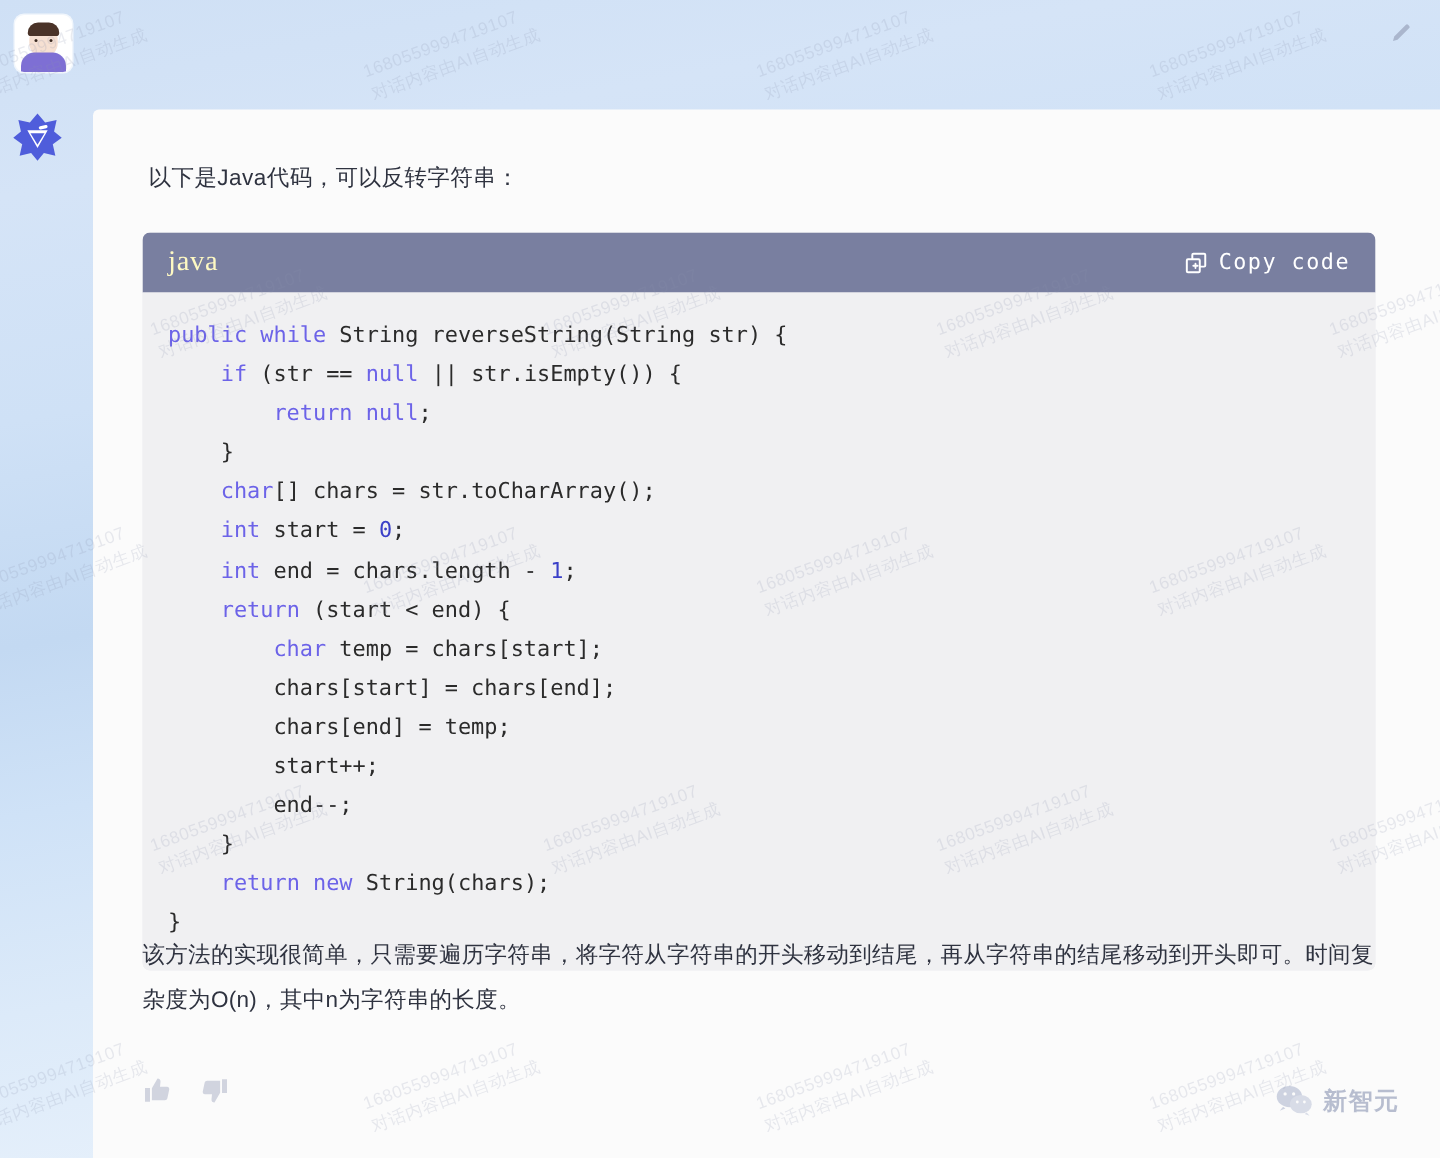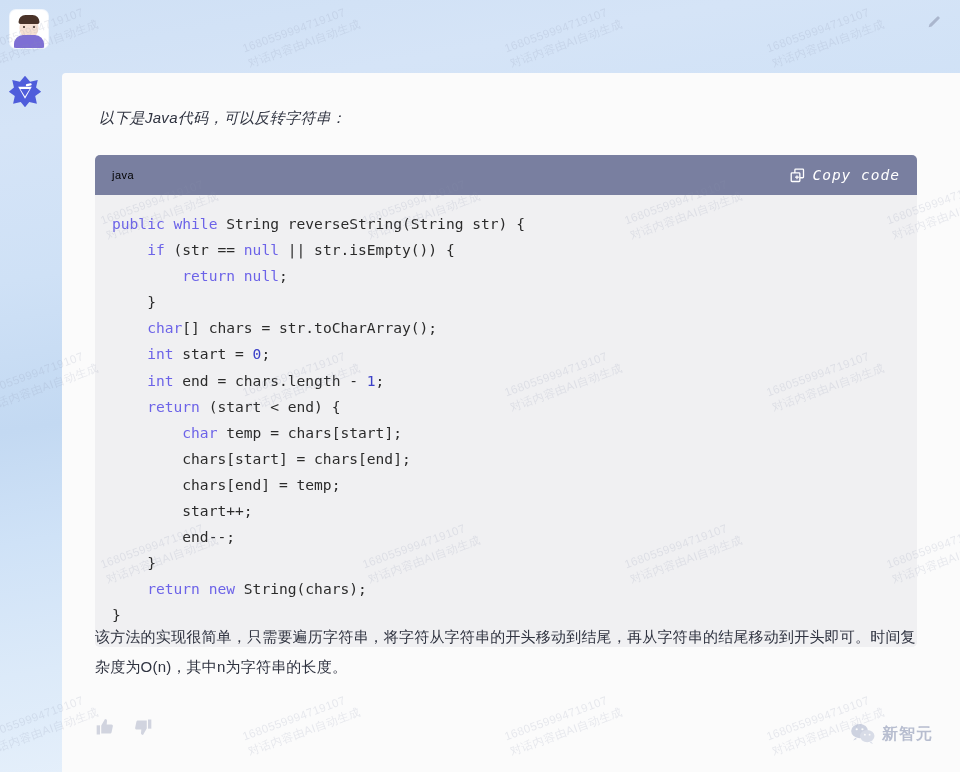--- a/index.html
+++ b/index.html
@@ -129,21 +129,20 @@
   }
 
   .intro-text {
     position: absolute;
     left: 37px;
     top: 36px;
     font-size: 15px;
     color: #2f3340;
     letter-spacing: 0.3px;
     white-space: nowrap;
-    font-style: italic;
   }
 
   
   .code-block {
     position: absolute;
     left: 33px;
     top: 82px;
     width: 822px;
     border-radius: 5px;
     overflow: hidden;
@@ -152,36 +151,35 @@
 
   .code-head {
     height: 40px;
     background: #797fa0;
     display: flex;
     align-items: center;
     padding: 0 17px;
     justify-content: space-between;
   }
   .code-lang {
-    font-family: Liberation Sans, sans-serif;
-    font-size: 11px;
-    color: #000000;
+    font-family: Liberation Serif, serif;
+    font-size: 19px;
+    color: #fef9c3;
     letter-spacing: 0.5px;
   }
   .copy-wrap {
     display: flex;
     align-items: center;
     gap: 7px;
   }
   .copy-label {
     font-family: "DejaVu Sans Mono", "Liberation Mono", monospace;
     font-size: 14.5px;
     color: #ffffff;
     letter-spacing: 1px;
-    font-style: italic;
   }
 
   .code-body {
     padding: 16px 0 18px 17px;
     font-family: "DejaVu Sans Mono", "Liberation Mono", monospace;
     font-size: 14.6px;
     line-height: 26.1px;
     color: #2b2b2b;
     white-space: pre;
     background: #f0f0f2;

